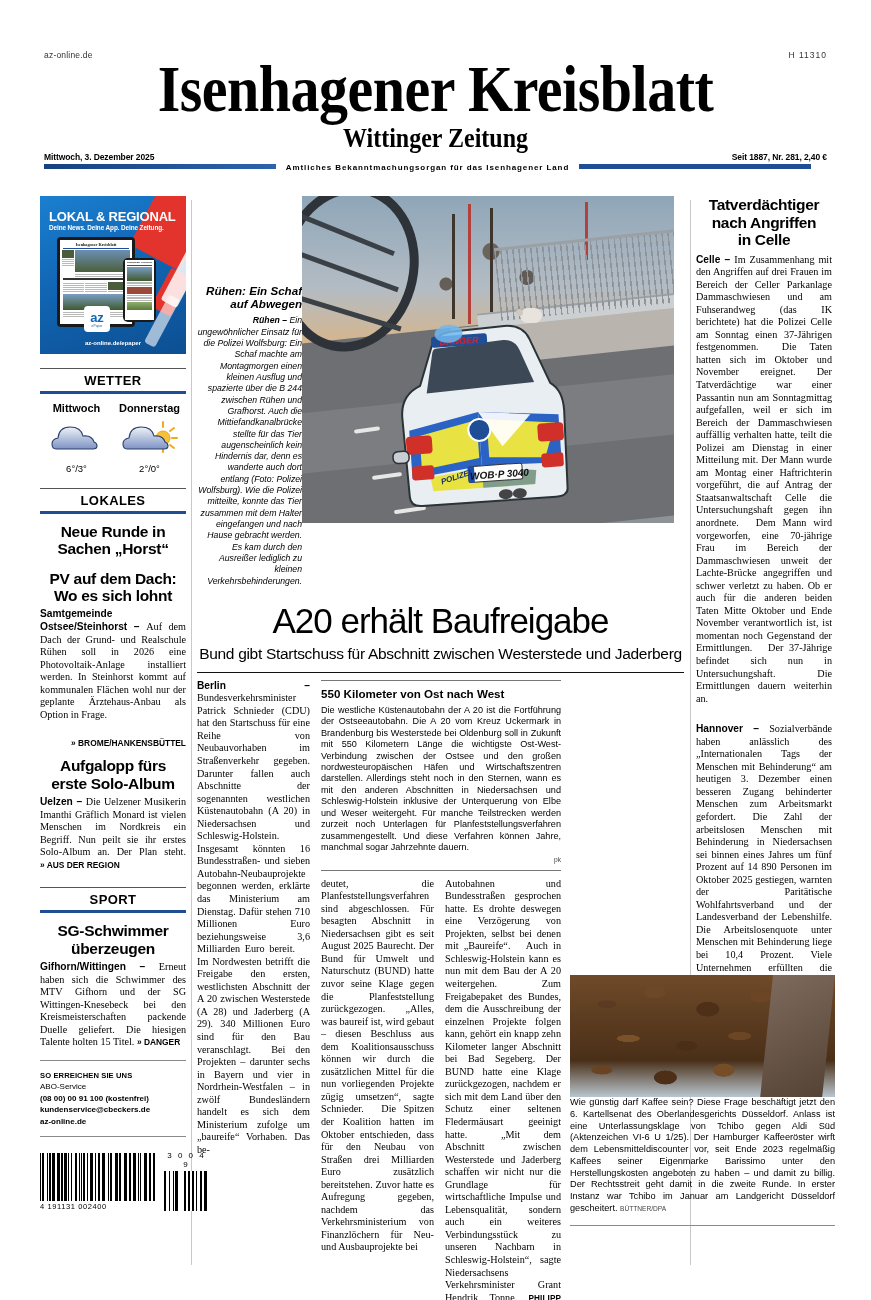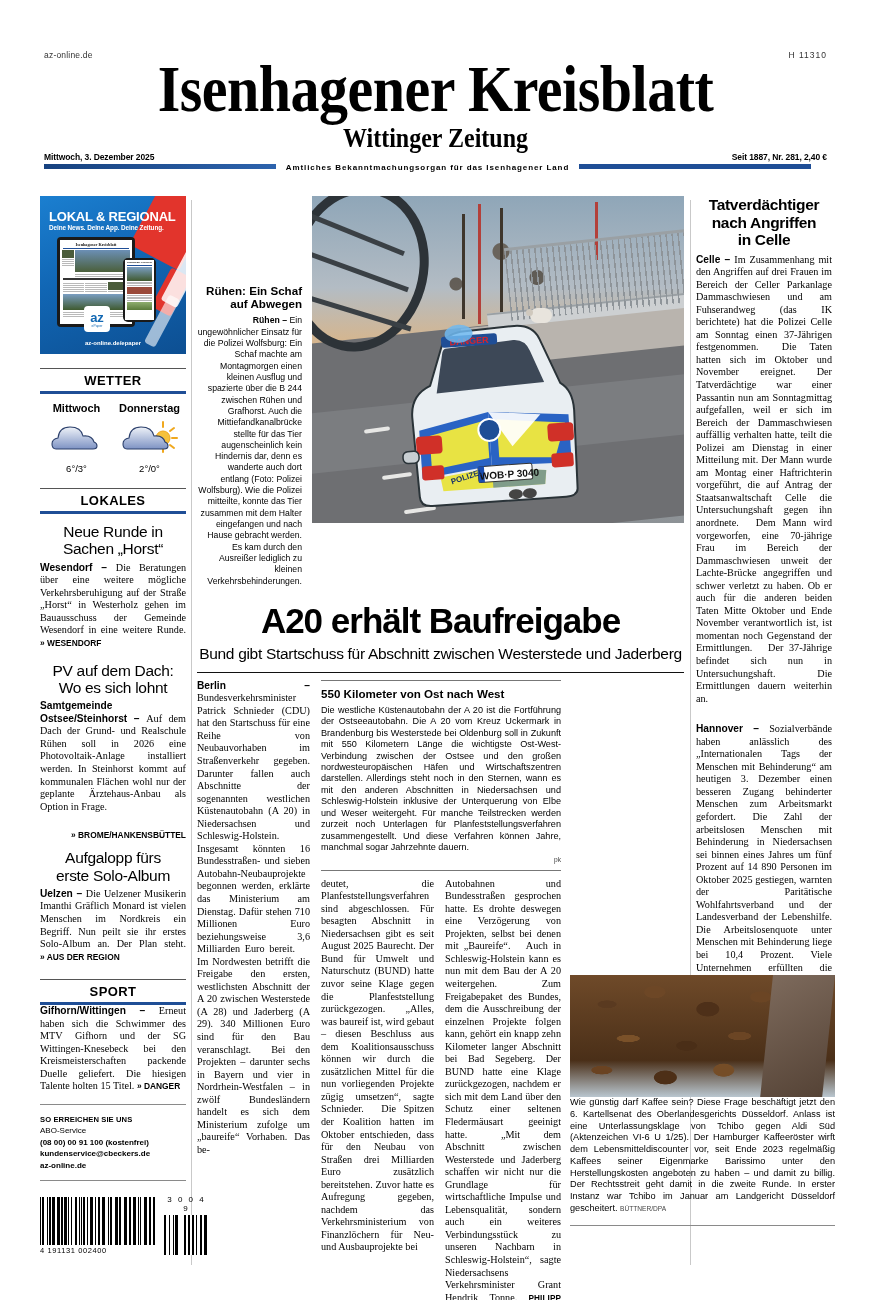--- a/index.html
+++ b/index.html
@@ -61,45 +61,45 @@
   .sechead-wrap{margin-top:14px;}
   .sec-rule{height:3px;background:#1f4e96;margin-top:3px;}
   .sec-rule-top{height:1px;background:#555;margin-bottom:4px;}
 
   .weather{display:flex;justify-content:space-around;margin-top:8px;}
   .wx{width:64px;text-align:center;}
   .wx .day{font-family:"Liberation Sans",sans-serif;font-size:11px;font-weight:600;margin-bottom:5px;}
   .wx .ico{height:38px;position:relative;}
   .wx .temp{font-family:"Liberation Sans",sans-serif;font-size:9.5px;margin-top:6px;}
 
-  .kicker{font-family:"Liberation Sans",sans-serif;font-weight:400;font-size:15.5px;line-height:1.12;text-align:center;margin:9px 0 4px;letter-spacing:-.3px;}
+  .kicker{font-family:"Liberation Sans",sans-serif;font-weight:700;font-size:15.5px;line-height:1.12;text-align:center;margin:9px 0 4px;letter-spacing:-.3px;}
   .body-serif{font-family:"Liberation Serif",serif;font-size:10.2px;line-height:1.23;text-align:justify;hyphens:auto;}
   .loc{font-family:"Liberation Sans",sans-serif;font-weight:700;}
   .ref{font-family:"Liberation Sans",sans-serif;font-weight:700;font-size:8.4px;white-space:nowrap;}
 
   .hr-thin{height:1px;background:#8a8a8a;margin:11px 0 9px;}
 
   .contact{text-align:left;font-family:"Liberation Sans",sans-serif;font-size:8px;line-height:1.45;margin-top:4px;}
   .contact .t{font-weight:700;font-size:7.6px;letter-spacing:.1px;}
   .contact .b{font-weight:700;}
 
   .barcode-wrap{margin-top:14px;display:flex;align-items:flex-end;gap:7px;}
   .barcode{height:48px;display:flex;align-items:flex-end;gap:0;}
   .barcode i{display:block;background:#000;height:100%;}
   .bc-num{font-family:"Liberation Sans",sans-serif;font-size:8px;letter-spacing:2px;}
   .bc-under{font-family:"Liberation Sans",sans-serif;font-size:7.5px;letter-spacing:.6px;margin-top:1px;}
 
   
-  .lead-row{display:flex;gap:10px;}
+  .lead-row{display:flex;font-style:italic;}
   .lead-cap{width:105px;}
   .lead-cap .h{font-family:"Liberation Sans",sans-serif;font-weight:700;font-size:11.6px;line-height:1.14;text-align:right;margin-bottom:5px;}
   .lead-cap .t{font-family:"Liberation Sans",sans-serif;font-size:8.7px;line-height:1.3;text-align:right;hyphens:auto;}
   .lead-photo{width:372px;height:327px;overflow:hidden;position:relative;background:#9aa7b0;}
 
-  .headline{font-family:"Liberation Sans",sans-serif;font-weight:700;font-size:35px;line-height:1.05;text-align:center;letter-spacing:-1px;margin:16px 0 5px;}
+  .headline{font-family:"Liberation Sans",sans-serif;font-weight:400;font-size:35px;line-height:1.05;text-align:center;letter-spacing:-1px;margin:16px 0 5px;}
   .subhead{font-family:"Liberation Sans",sans-serif;font-size:15.5px;line-height:1.1;text-align:center;letter-spacing:-.3px;margin-bottom:10px;}
   .rule-strong{height:1px;background:#111;}
 
   .cols4{display:flex;gap:11px;}
   .c4{width:113px;}
 
   .boxed{border-top:1px solid #777;border-bottom:1px solid #777;padding:6px 0 7px;}
   .boxed .bh{font-family:"Liberation Sans",sans-serif;font-weight:700;font-size:11.6px;margin-bottom:5px;}
   .boxed .bt{font-family:"Liberation Sans",sans-serif;font-size:9.1px;line-height:1.26;text-align:justify;hyphens:auto;}
   .agency{font-family:"Liberation Sans",sans-serif;font-size:6.6px;color:#444;text-align:right;display:block;margin-top:2px;}
@@ -303,21 +303,20 @@
     </div>
 
     <div class="sechead-wrap">
       <div class="sec-rule-top"></div>
       <div class="sechead">LOKALES</div>
       <div class="sec-rule"></div>
 
       <div>
         <div class="kicker" style="white-space:pre-line;">Neue Runde in
 Sachen „Horst“</div>
-        <div class="body-serif"><span class="loc">Wesendorf – </span><span>Die Beratungen über eine weitere mögliche Verkehrsberuhigung auf der Straße „Horst“ in Westerholz gehen im Bauausschuss der Gemeinde Wesendorf in eine weitere Runde.</span> <span class="ref">» WESENDORF</span></div>
       </div>
 
       <div style="margin-top:12px;">
         <div class="kicker" style="white-space:pre-line;">PV auf dem Dach:
 Wo es sich lohnt</div>
         <div class="body-serif"><span class="loc">Samtgemeinde Ostsee/Steinhorst – </span><span>Auf dem Dach der Grund- und Realschule Rühen soll in 2026 eine Photovoltaik-Anlage installiert werden. In Steinhorst kommt auf kommunalen Flächen wohl nur der geplante Ärztehaus-Anbau als Option in Frage.</span></div>
         <div class="ref" style="text-align:right;margin-top:17px;">» BROME/HANKENSBÜTTEL</div>
       </div>
 
       <div style="">
@@ -325,20 +324,22 @@
 erste Solo-Album</div>
         <div class="body-serif"><span class="loc">Uelzen – </span><span>Die Uelzener Musikerin Imanthi Gräflich Monard ist vielen Menschen im Nordkreis ein Begriff. Nun peilt sie ihr erstes Solo-Album an. Der Plan steht.</span> <span class="ref">» AUS DER REGION</span></div>
       </div>
     </div>
 
     <div class="sechead-wrap" style="margin-top:16px;">
       <div class="sec-rule-top"></div>
       <div class="sechead">SPORT</div>
       <div class="sec-rule"></div>
       <div>
+        <div class="kicker" style="white-space:pre-line;">SG-Schwimmer
+überzeugen</div>
         <div class="body-serif"><span class="loc">Gifhorn/Wittingen – </span><span>Erneut haben sich die Schwimmer des MTV Gifhorn und der SG Wittingen-Knesebeck bei den Kreismeisterschaften packende Duelle geliefert. Die hiesigen Talente holten 15 Titel.</span> <span class="ref">» DANGER</span></div>
       </div>
     </div>
 
     <div class="hr-thin"></div>
     <div class="contact">
       <div class="t">SO ERREICHEN SIE UNS</div>
       <div>ABO-Service</div>
       <div class="b">(08 00) 00 91 100 (kostenfrei)</div>
       <div class="b">kundenservice@cbeckers.de</div>

